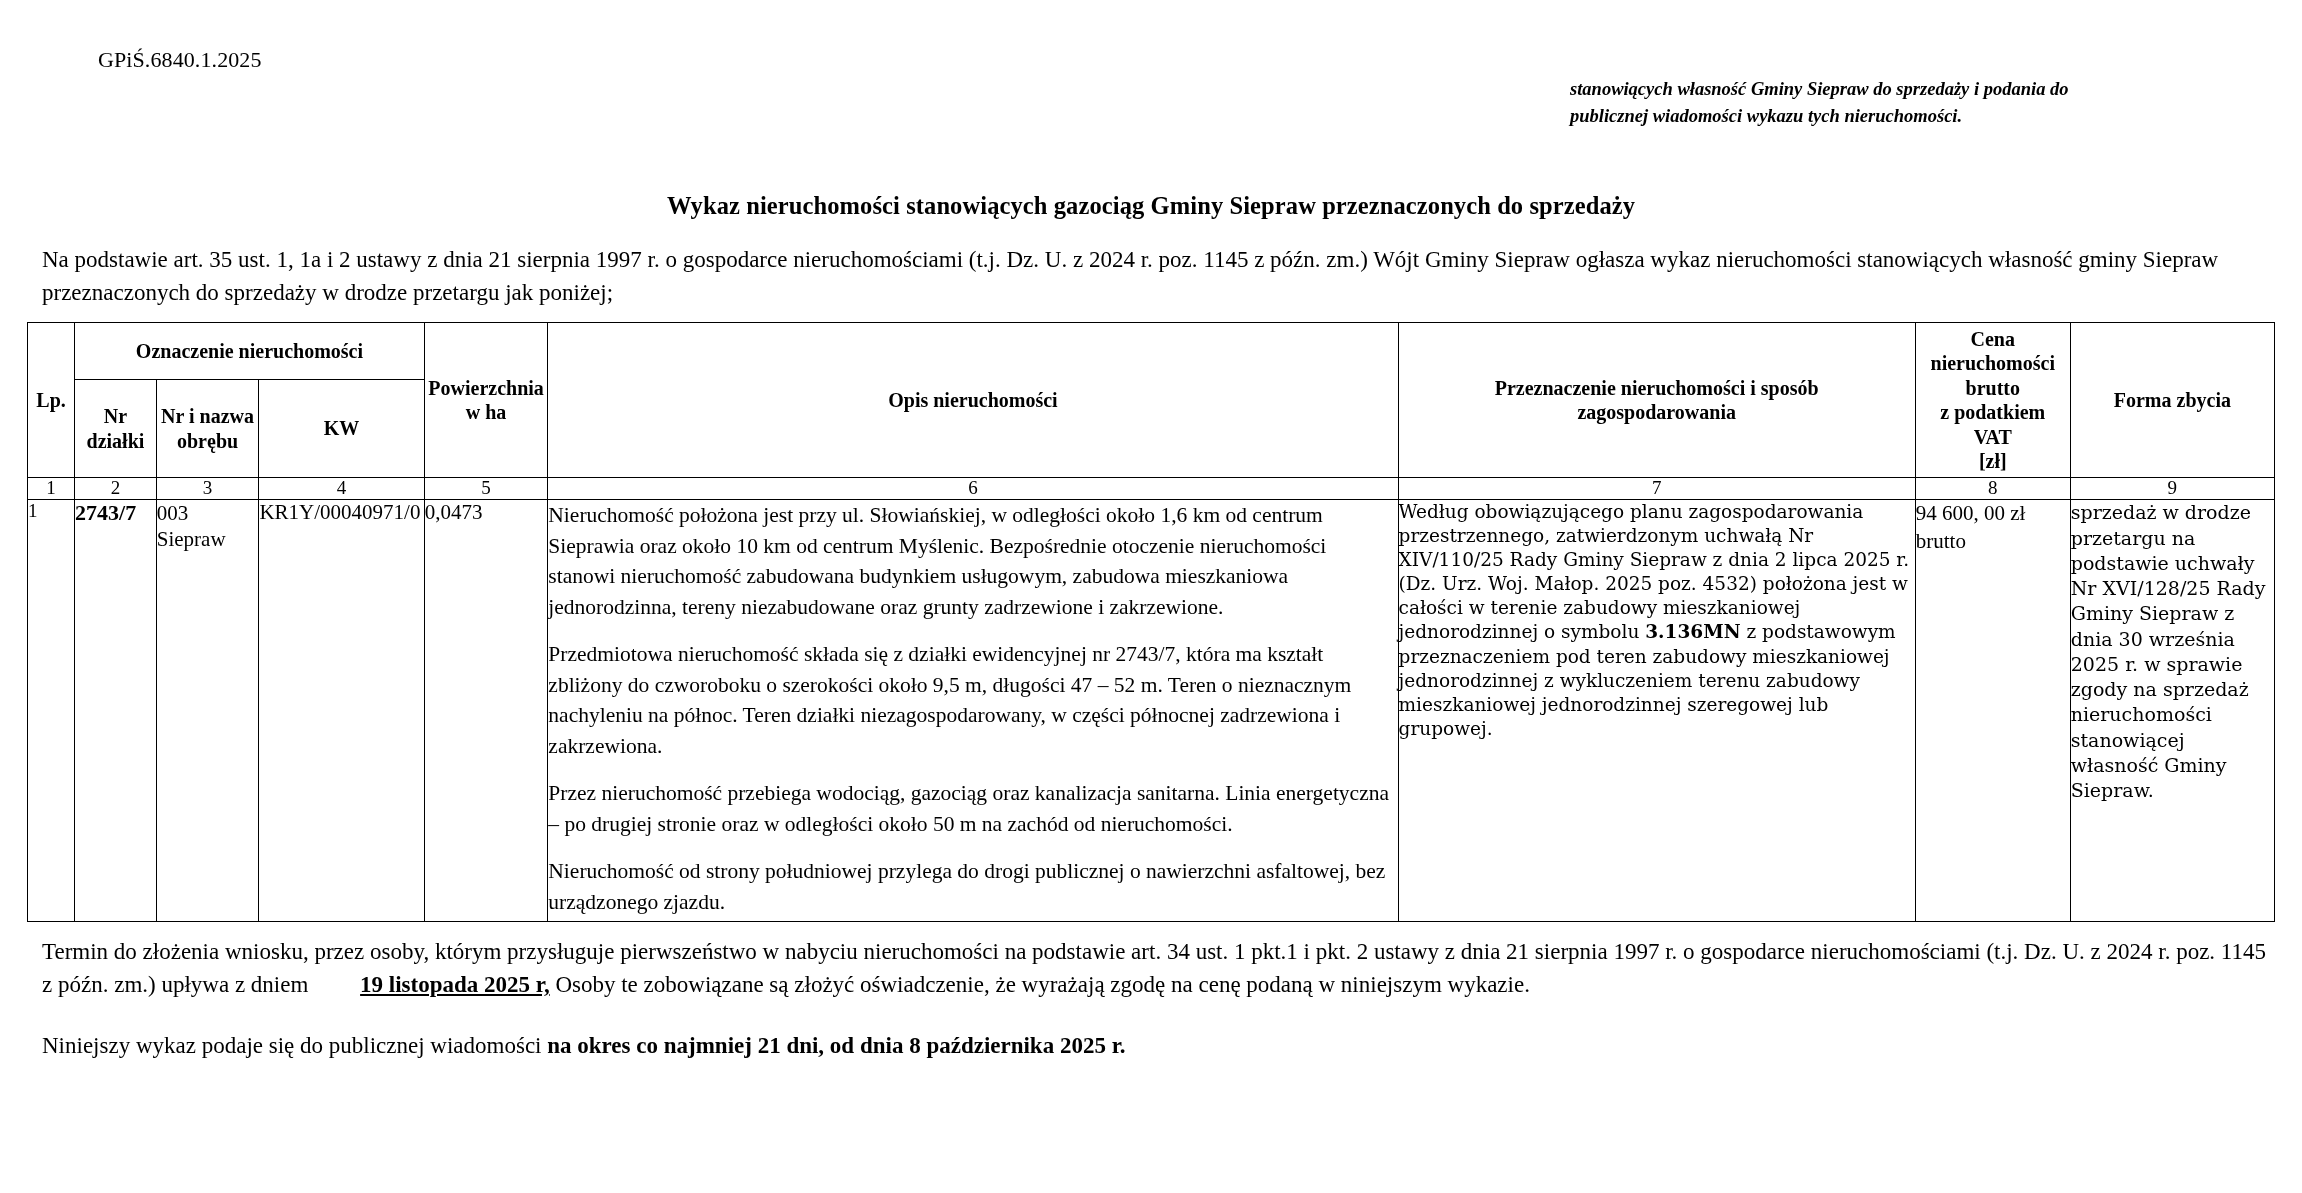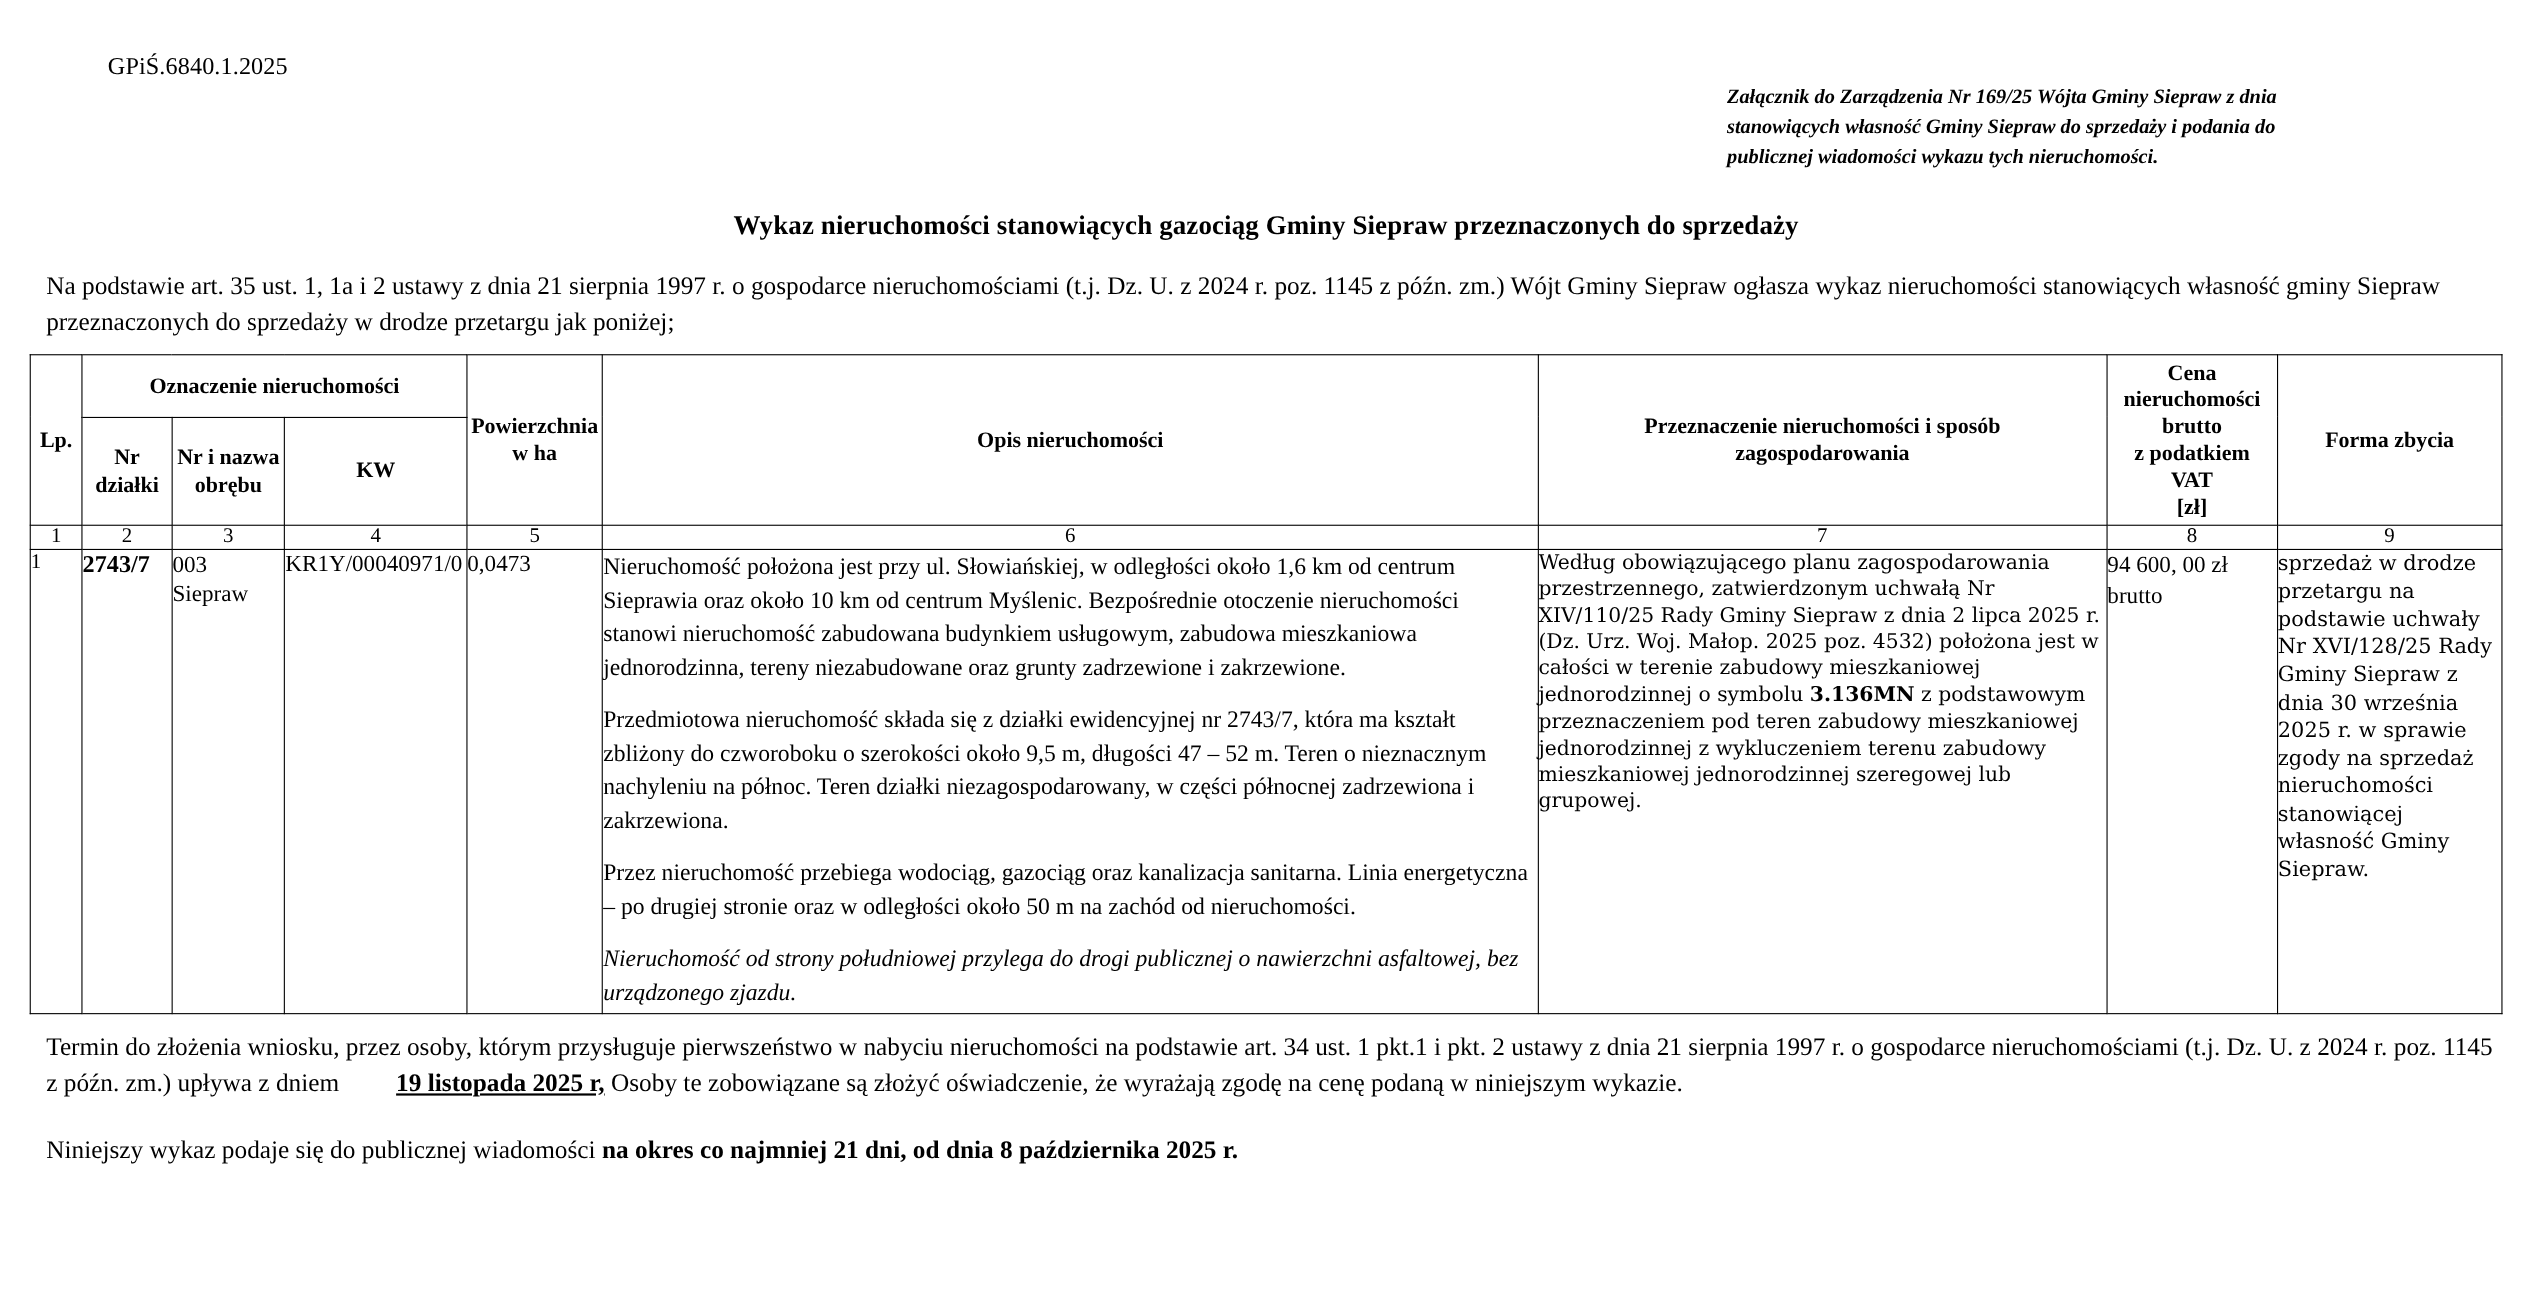--- a/index.html
+++ b/index.html
@@ -138,21 +138,21 @@
     font-size: 21px;
     padding: 49px 0 0 7px;
   }
   td.cell-opis {
     font-size: 21.5px;
     line-height: 1.42;
     padding: 10px 13px 8px 10px;
     text-align: left;
   }
   td.cell-opis p { margin: 0 0 17px 0; }
-  td.cell-opis p:last-child { margin-bottom: 4px; font-style: italic; }
+  td.cell-opis p:last-child { margin-bottom: 4px; }
 
   td.cell-prz {
     font-family: "DejaVu Serif", "Liberation Serif", serif;
     font-size: 18.5px;
     line-height: 1.30;
     padding: 10px 8px 8px 8px;
     text-align: left;
   }
   td.cell-prz b { font-weight: bold; }
 
@@ -195,21 +195,20 @@
   .b-only { font-weight: bold; }
 </style>
 </head>
 <body>
 
 <div class="page">
 
   <div class="doc-ref">GPiŚ.6840.1.2025</div>
 
   <div class="annex-block">
-    <div>Załącznik do Zarządzenia Nr 169/25 Wójta Gminy Siepraw z dnia</div>
     <div>stanowiących własność Gminy Siepraw do sprzedaży i podania do</div>
     <div>publicznej wiadomości wykazu tych nieruchomości.</div>
   </div>
 
   <div class="main-title">Wykaz nieruchomości stanowiących gazociąg Gminy Siepraw przeznaczonych do sprzedaży</div>
 
   <div class="intro">Na podstawie art. 35 ust. 1, 1a i 2 ustawy z dnia 21 sierpnia 1997 r. o gospodarce nieruchomościami (t.j. Dz. U. z 2024 r. poz. 1145 z późn. zm.) Wójt Gminy Siepraw ogłasza wykaz nieruchomości stanowiących własność gminy Siepraw przeznaczonych do sprzedaży w drodze przetargu jak poniżej;</div>
 
   <table class="wykaz">
     <colgroup>

